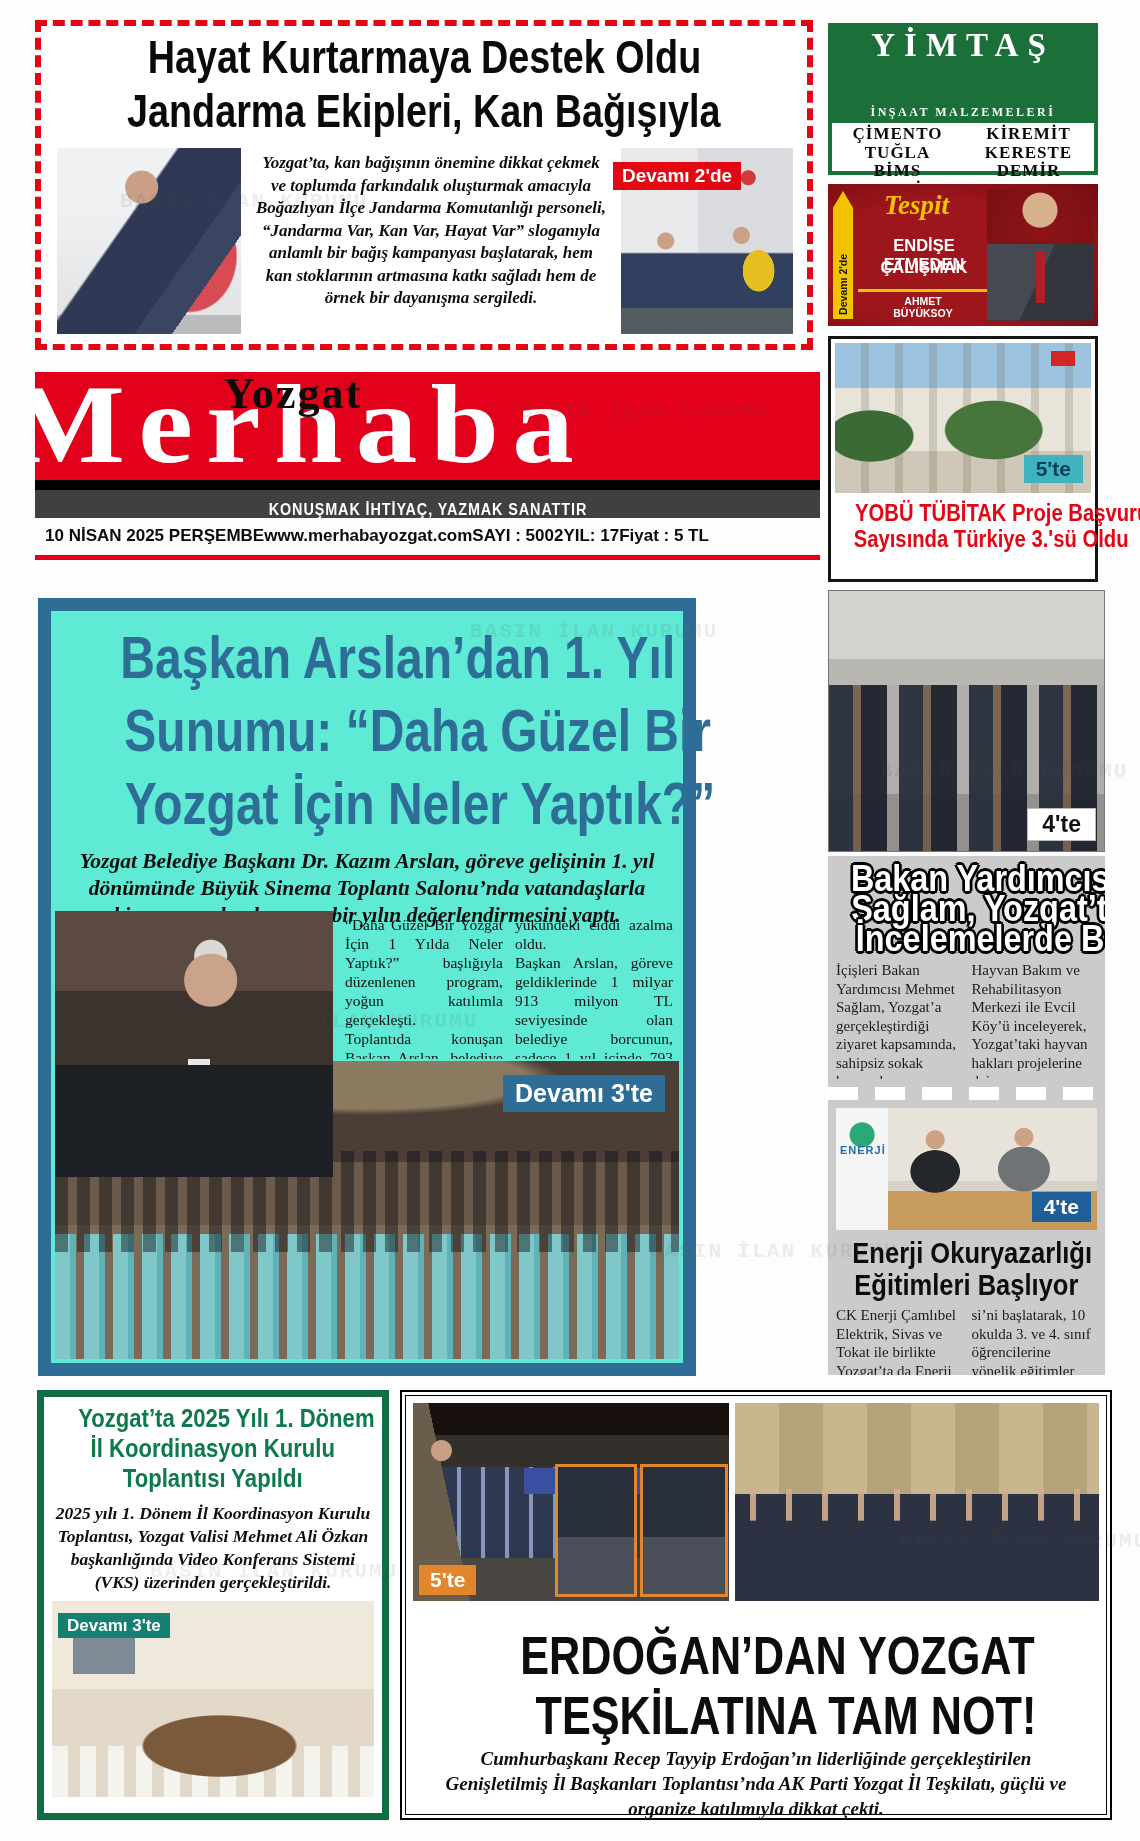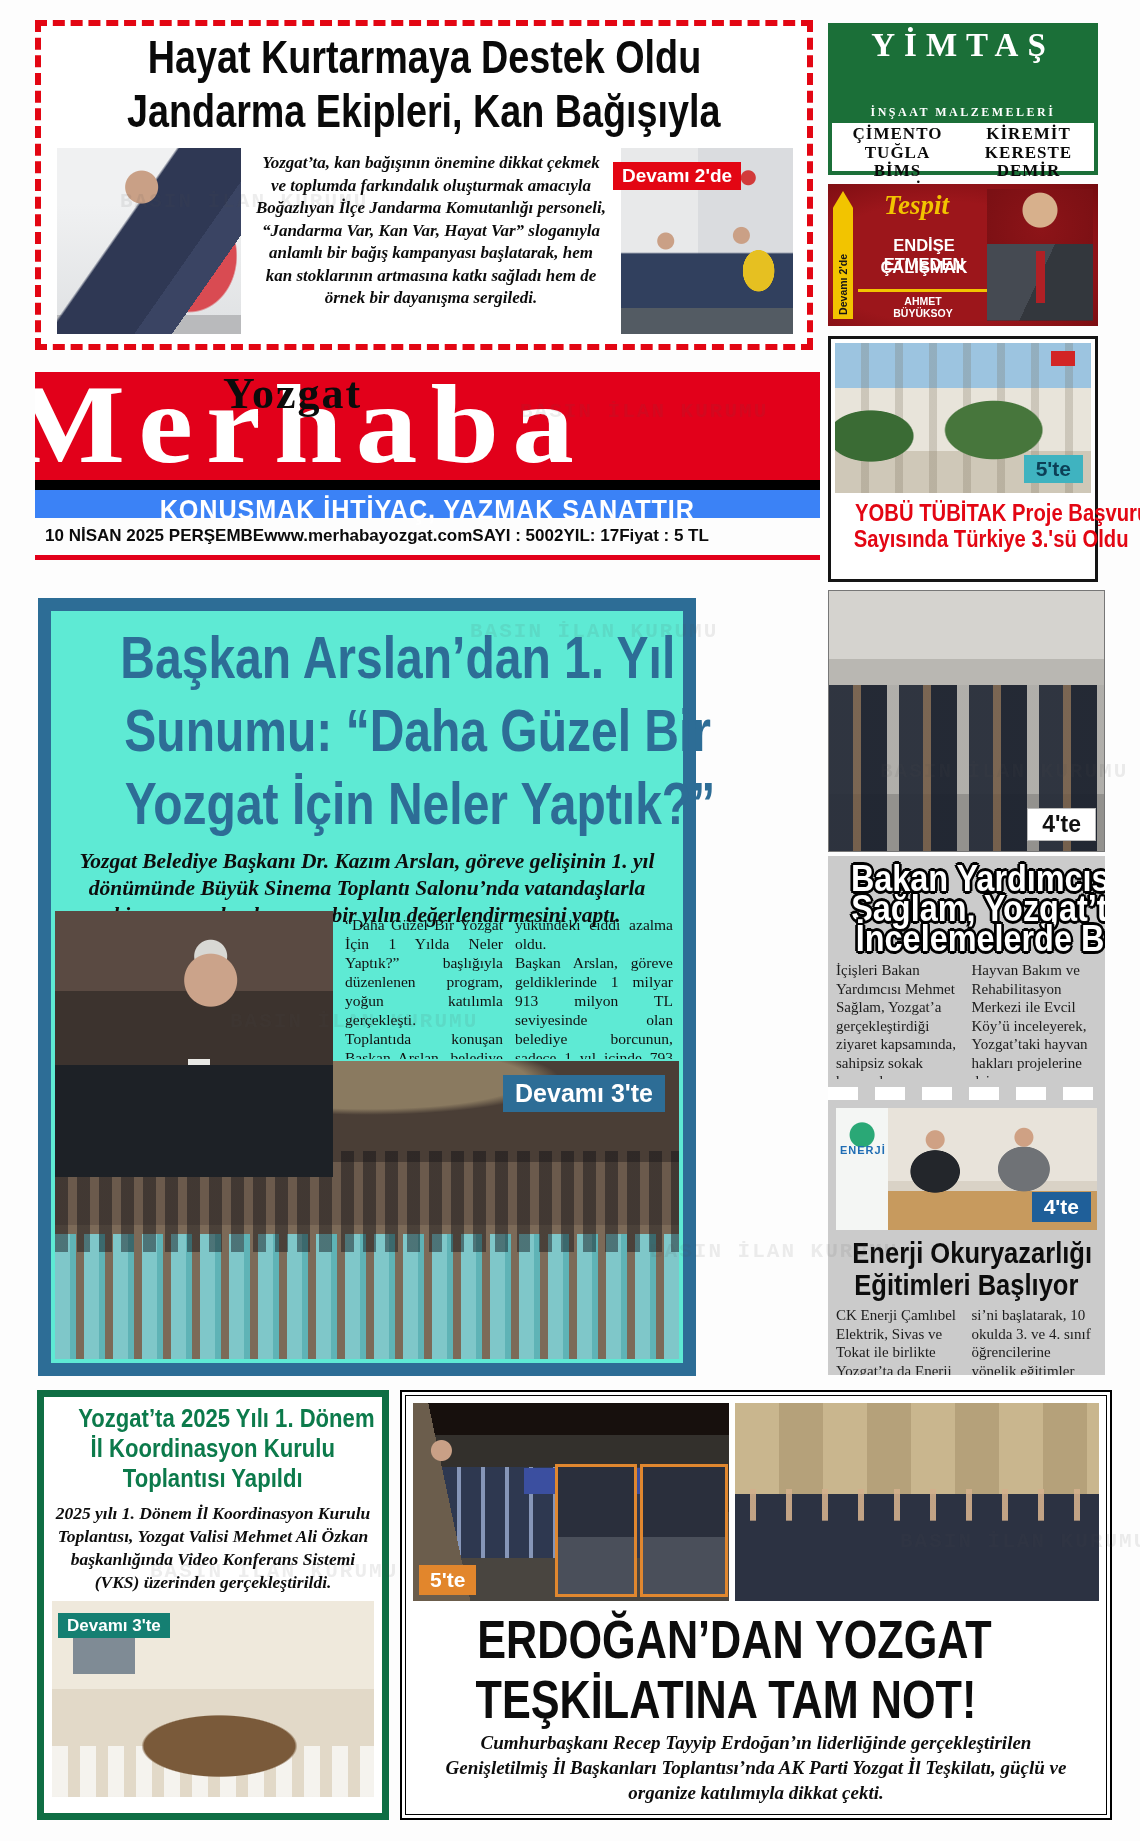--- a/index.html
+++ b/index.html
@@ -64,21 +64,21 @@
   .yobu-flag{position:absolute;right:16px;top:8px;width:24px;height:15px;background:#d22525;}
   .yobu-badge{right:8px;bottom:10px;background:#3fb3c0;color:#0c3f56;font-size:21px;padding:1px 12px;}
   .yobu-text{margin-top:7px;text-align:center;color:#e30613;font-weight:bold;font-size:23px;line-height:26px;}
 
   
   .masthead{position:absolute;left:35px;top:372px;width:785px;}
   .mast-red{height:108px;background:#e2001a;position:relative;overflow:hidden;text-align:left;}
   .mast-title{font-family:"Liberation Serif",serif;font-weight:bold;font-size:112px;line-height:104px;color:#fff;letter-spacing:12px;display:inline-block;transform:scaleX(1.1);}
   .mast-kicker{position:absolute;left:188px;top:-4px;font-family:"Liberation Serif",serif;font-weight:bold;font-size:44px;color:#0b0b0b;letter-spacing:2px;}
   .mast-black{height:10px;background:#000;}
-  .mast-slogan{height:28px;background:#3b82f6;color:#fff;text-align:center;font-weight:bold;font-size:28px;line-height:40px;letter-spacing:1px;}
+  .mast-slogan{height:28px;background:#404040;color:#fff;text-align:center;font-weight:bold;font-size:16px;line-height:40px;letter-spacing:1px;}
   .mast-info{height:36px;display:flex;align-items:center;justify-content:flex-start;padding:0 10px;font-weight:bold;font-size:17px;color:#0b0b0b;}
   .mast-rule{height:5px;background:#e2001a;margin-top:1px;}
 
   
   .main-box{position:absolute;left:38px;top:598px;width:658px;height:778px;border:13px solid #2d6d96;box-sizing:border-box;background:#5eead4;}
   .main-headline{margin-top:10px;text-align:center;font-weight:bold;font-size:60px;line-height:73px;color:#2d6d96;}
   .main-headline .cx{transform:scaleX(0.8);}
   .main-subhead{margin:8px 24px 0;text-align:center;font-family:"Liberation Serif",serif;font-style:italic;font-weight:bold;font-size:21.5px;line-height:27px;color:#0d0d0d;}
   .ph-speaker{position:absolute;left:4px;top:300px;width:278px;height:266px;z-index:3;background:
       radial-gradient(circle at 56% 26%, #cba38a 0 26px, transparent 27px),
@@ -147,21 +147,21 @@
       linear-gradient(180deg,#17100d 0 16%, #33302c 16% 55%, #494540 55%);}
   .inset{position:absolute;border:3px solid #e0872f;background:
       linear-gradient(180deg,#2a2f3c 0 55%, #4a4f5a 55%);}
   .inset1{left:45%;bottom:2%;width:24%;height:64%;}
   .inset2{left:72%;bottom:2%;width:26%;height:64%;}
   .erd-badge{left:6px;bottom:6px;background:#e2862c;color:#fff;font-size:21px;padding:2px 11px;}
   .ph-erd-right{flex:1;background:
       repeating-linear-gradient(90deg, transparent 0 15px, rgba(210,175,140,.9) 15px 21px, transparent 21px 36px) no-repeat 0 52%/100% 16%,
       linear-gradient(180deg, transparent 46%, #2c3242 46%),
       repeating-linear-gradient(90deg,#c9b68e 0 44px, #b5a17a 44px 88px);}
-  .erd-hl{text-align:left;font-weight:bold;font-size:54px;line-height:60px;color:#0d0d0d;margin-top:8px;}
+  .erd-hl{text-align:right;font-weight:bold;font-size:54px;line-height:60px;color:#0d0d0d;margin-top:24px;}
   .erd-hl .cx{transform:scaleX(0.8);}
   .erd-body{margin:1px 26px 0;text-align:center;font-family:"Liberation Serif",serif;font-style:italic;font-weight:bold;font-size:19px;line-height:25px;color:#0d0d0d;}
 </style>
 </head>
 <body>
 
 <div id="page">
 
   <div class="wm" style="left:120px;top:190px;">BASIN İLAN KURUMU</div>
   <div class="wm" style="left:470px;top:620px;">BASIN İLAN KURUMU</div>

